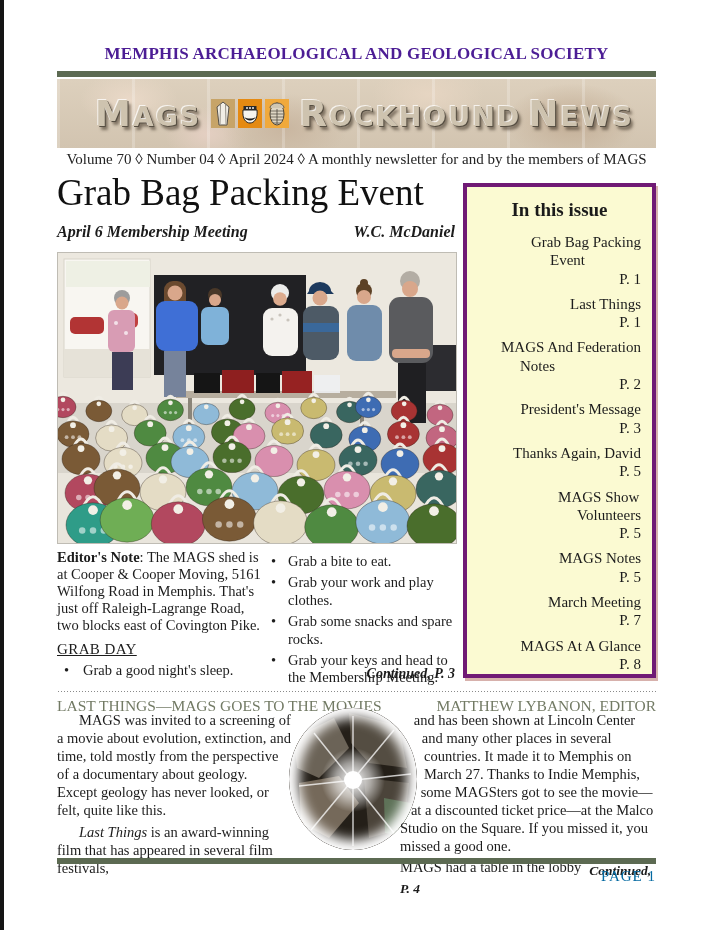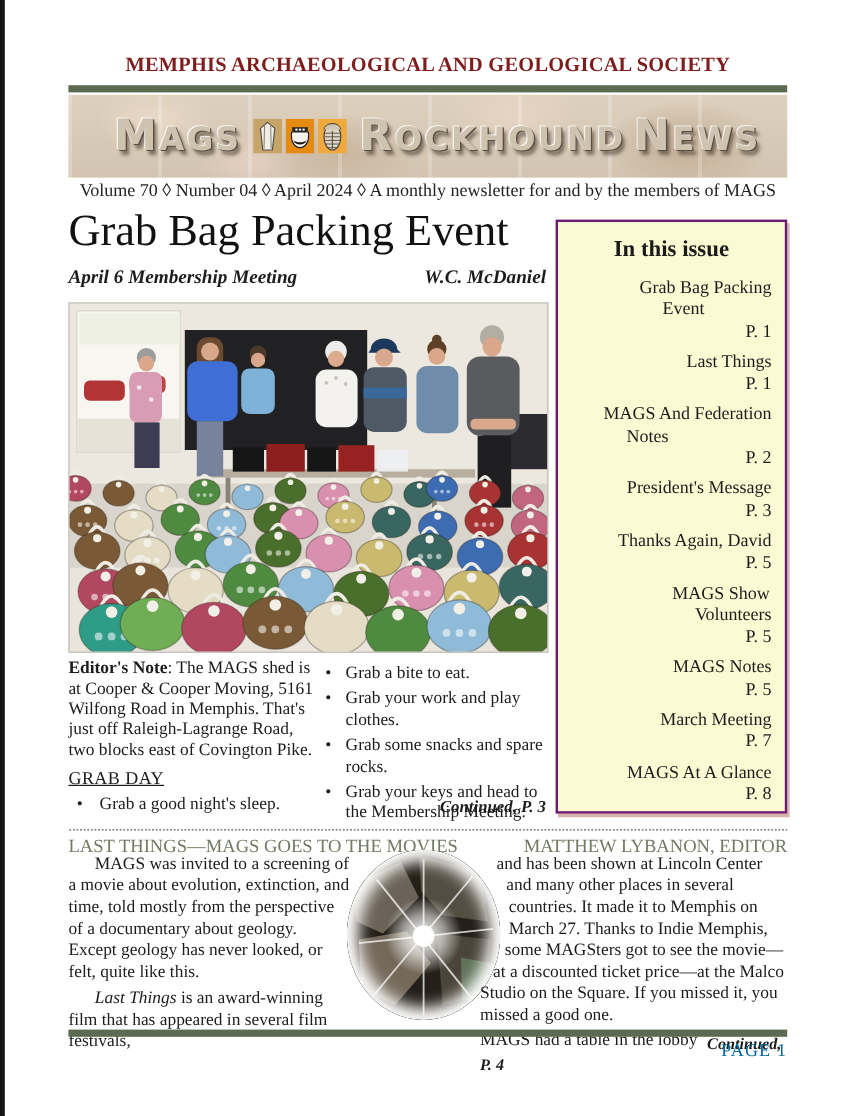--- a/index.html
+++ b/index.html
@@ -2,21 +2,21 @@
 <html><head>
 <meta charset="utf-8">
 <style>
   html,body{margin:0;padding:0;background:#ffffff;}
   body{width:717px;height:930px;font-family:"Liberation Serif",serif;color:#1c1c1c;}
   .page{position:relative;width:717px;height:930px;background:#fff;overflow:hidden;}
   .abs{position:absolute;}
 
   .left-strip{left:0;top:0;width:4px;height:930px;background:#151515;}
 
-  .society{left:57px;top:44px;width:599px;text-align:center;font-size:17px;font-weight:bold;color:#7f1d1d;letter-spacing:0.2px;}
+  .society{left:57px;top:44px;width:599px;text-align:center;font-size:17px;font-weight:bold;color:#4c1d95;letter-spacing:0.2px;}
   .bar{left:57px;width:599px;height:6px;background:#5c6a52;}
   .bar-top{top:71px;}
   .bar-bottom{top:858px;}
 
   
   .masthead{left:57px;top:79px;width:599px;height:69px;overflow:hidden;
     background:
       repeating-linear-gradient(90deg, rgba(255,255,255,.22) 0 3px, rgba(0,0,0,0) 3px 75px),
       radial-gradient(70px 40px at 12% 30%, #ead9c8 0%, rgba(0,0,0,0) 70%),
       radial-gradient(90px 50px at 38% 72%, #c9b6a0 0%, rgba(0,0,0,0) 70%),
@@ -50,21 +50,21 @@
   ul.grab-list li{position:relative;padding-left:26px;margin-bottom:4px;}
   ul.grab-list li::before{content:"\2022";position:absolute;left:7px;top:0;}
   ul.grab-list .lead{}
   .bullets-col{left:269px;top:549px;width:187px;}
   .bullets-col ul.grab-list li{padding-left:19px;}
   .bullets-col ul.grab-list li::before{left:2px;}
   .continued-p3{left:57px;top:666px;width:398px;text-align:right;font-size:14px;font-weight:bold;font-style:italic;}
 
   
   .toc{left:463px;top:183px;width:193px;height:495px;box-sizing:border-box;background:#fbfad2;
-    border:2px solid #701a75;box-shadow:2px 3px 0 rgba(175,100,90,.5);padding:10px 11px;}
+    border:4px solid #701a75;box-shadow:2px 3px 0 rgba(175,100,90,.5);padding:10px 11px;}
   .toc-title{text-align:center;font-size:19px;font-weight:bold;margin:2px 0 12px 0;color:#1a1a1a;}
   .toc-row{display:flex;justify-content:space-between;align-items:flex-end;margin-bottom:7px;
     font-size:15px;line-height:1.22;flex-direction:column;}
   .toc-line.indent{padding-left:19px;}
   .toc-page{white-space:nowrap;padding-left:6px;}
 
   .dotted{left:57px;top:690px;width:599px;height:3px;
     background-image:radial-gradient(circle,#8a8a8a 0.8px, rgba(0,0,0,0) 1px);background-size:3px 3px;background-repeat:repeat-x;}
   .section-row{left:57px;top:697px;width:599px;display:flex;justify-content:space-between;
     color:#727a64;font-size:15.5px;}

